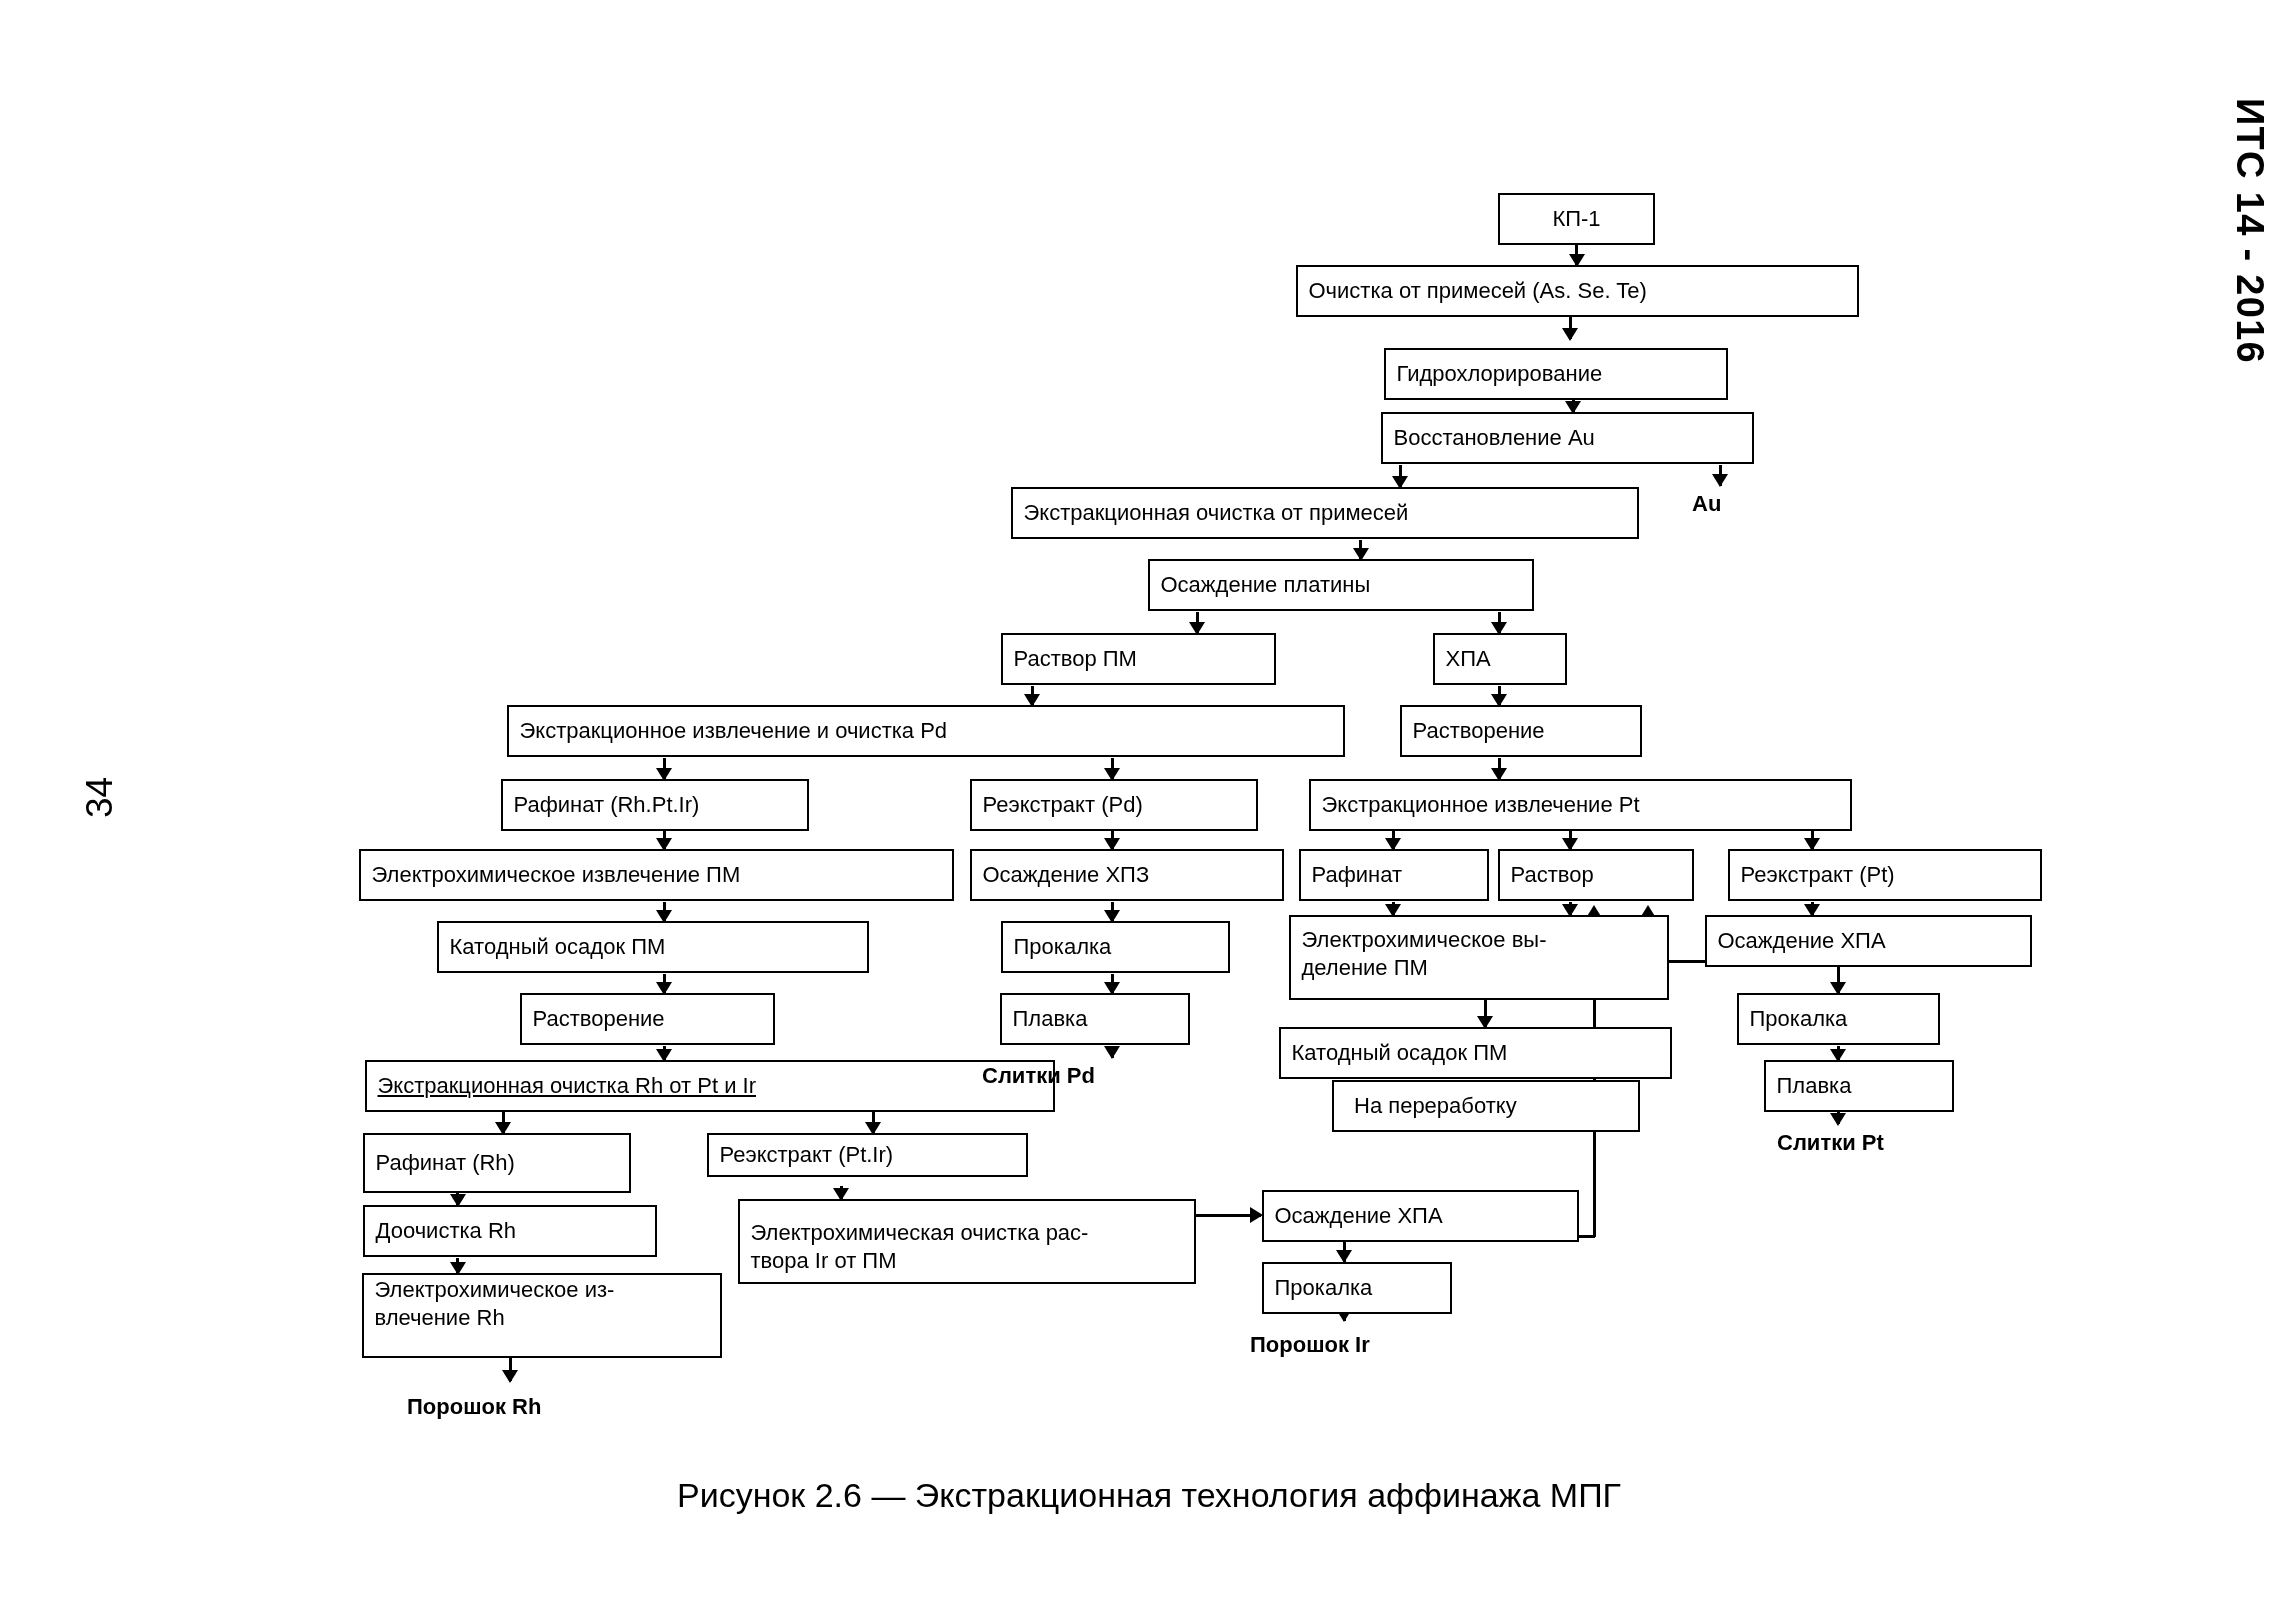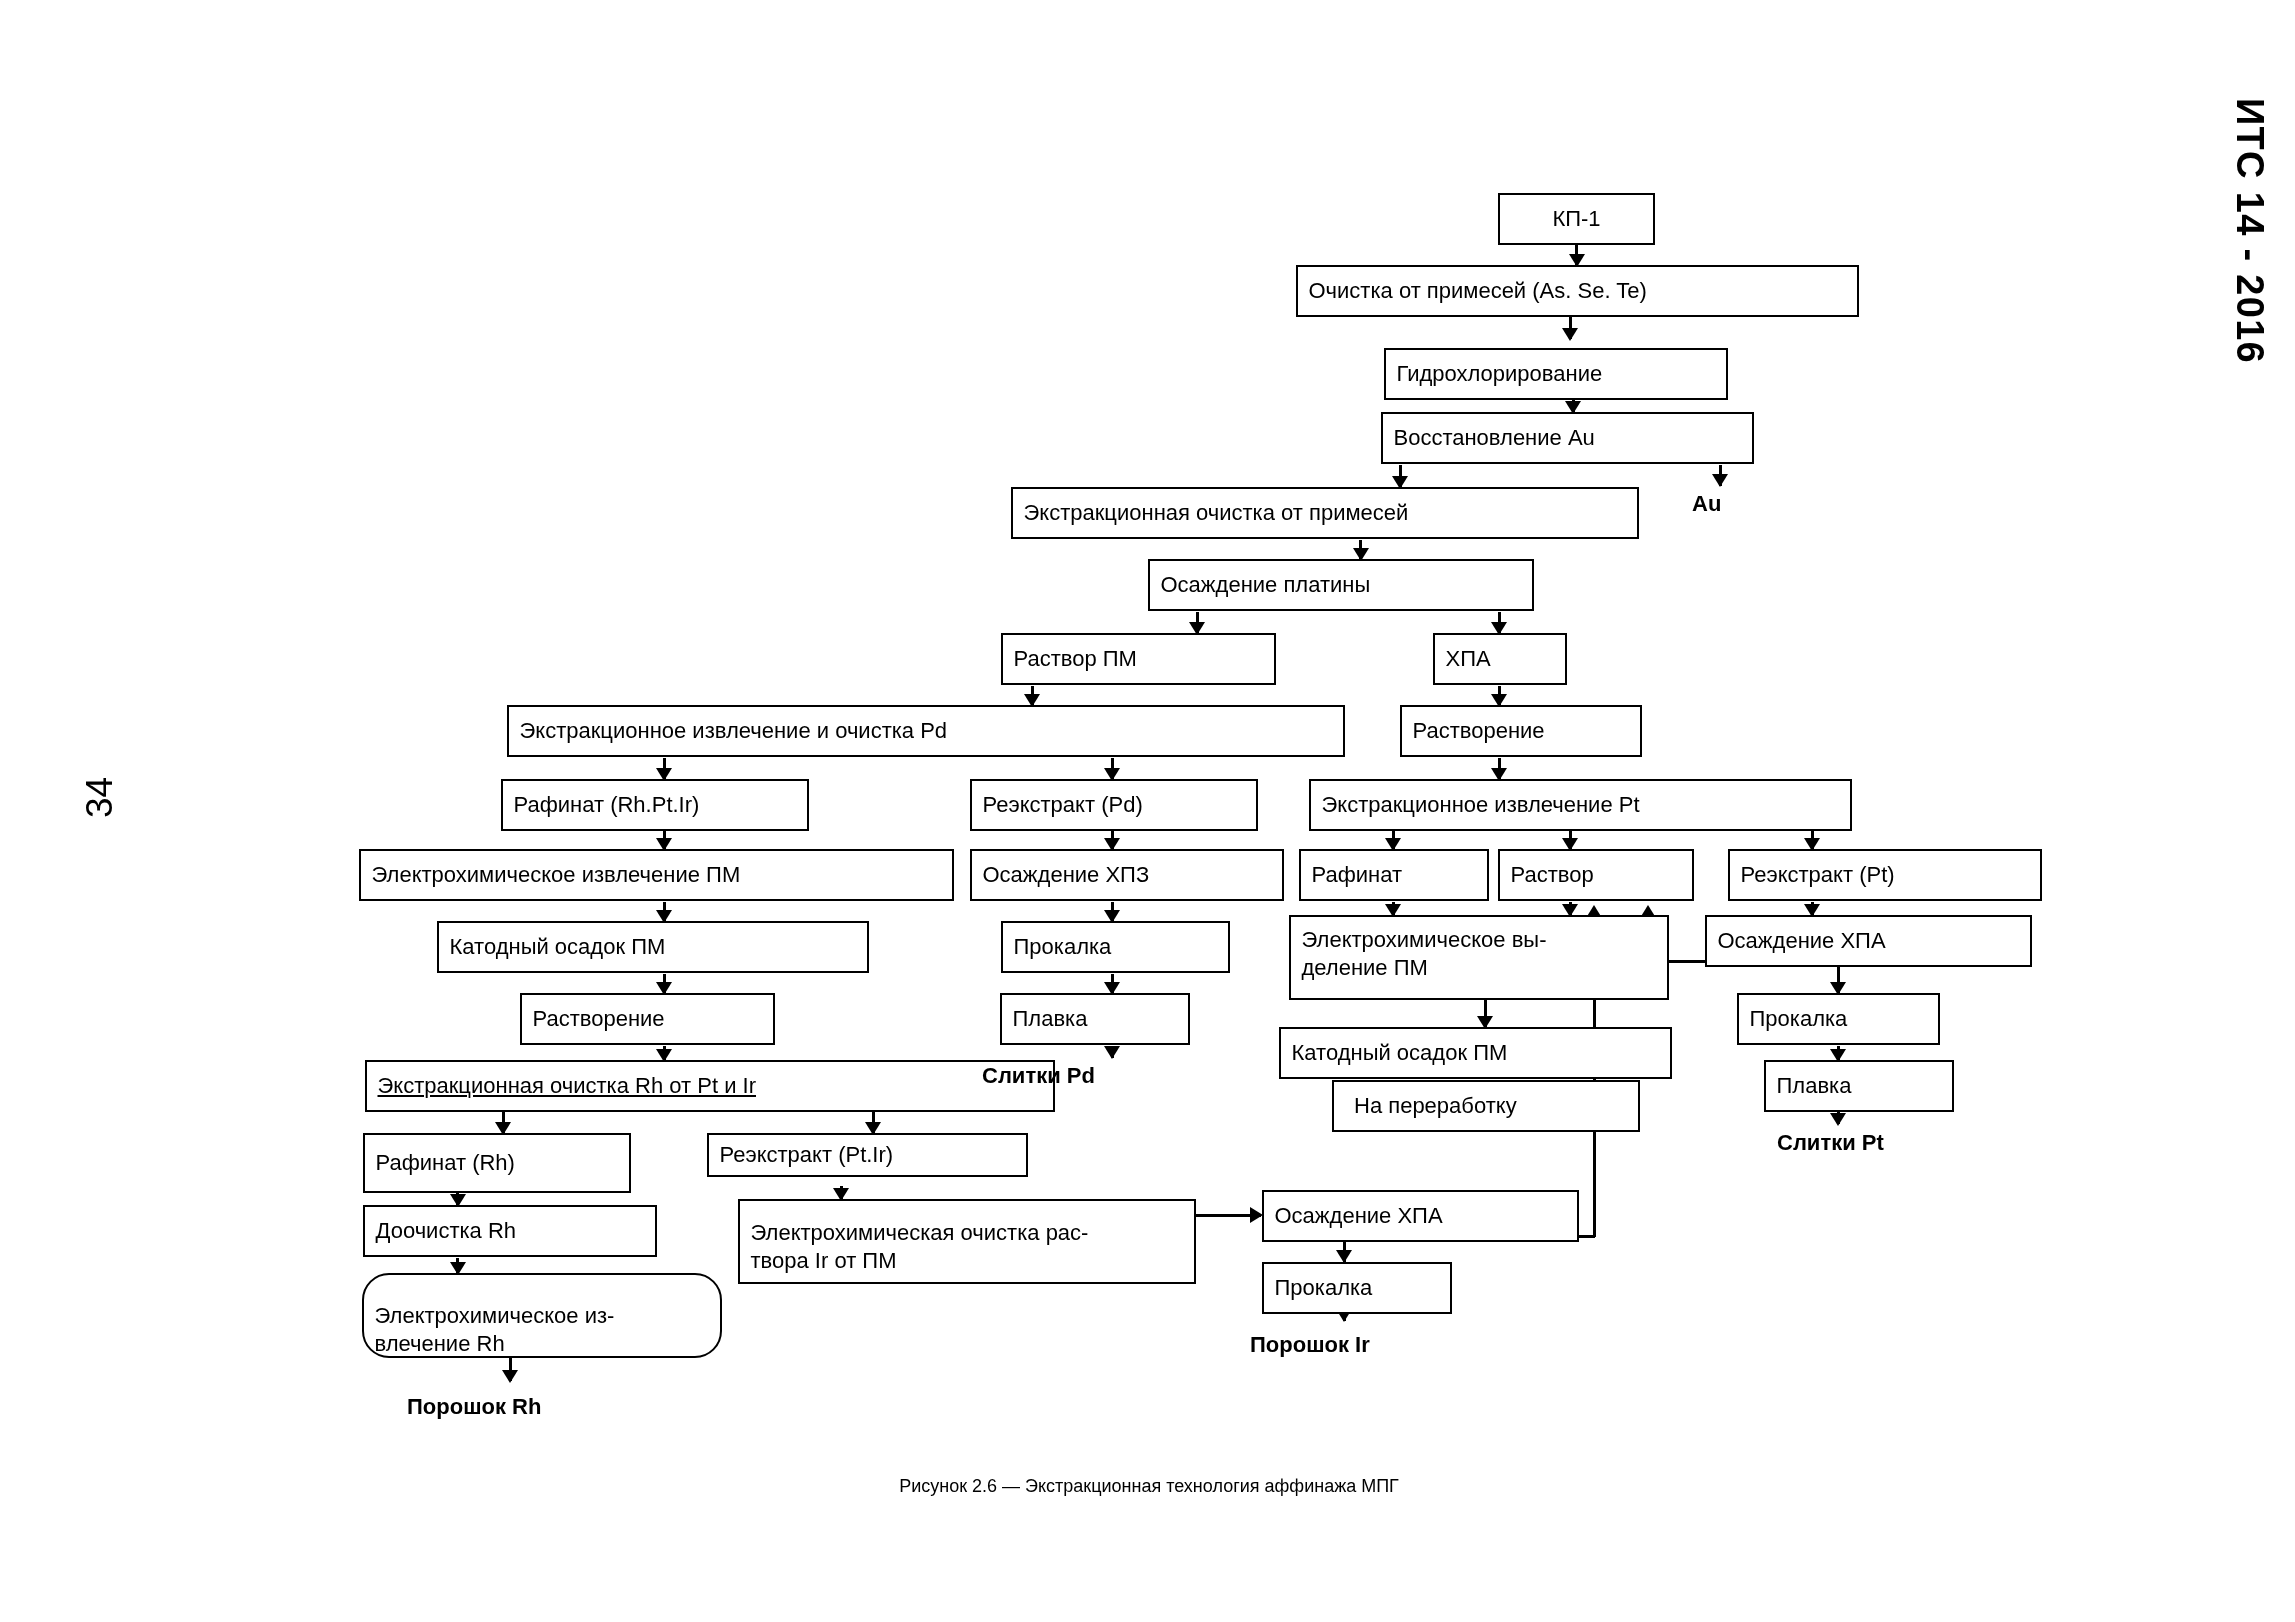--- a/index.html
+++ b/index.html
@@ -61,21 +61,21 @@
     position:absolute;left:79px;top:818px;
     font-family:"Liberation Sans", sans-serif;
     font-size:37px;color:#000;
     transform:rotate(-90deg);transform-origin:left top;
     white-space:nowrap;
   }
   #caption{
     position:absolute;left:3px;right:0;top:1476px;
     text-align:center;
     font-family:"Liberation Sans", sans-serif;
-    font-size:18px;color:#000;
+    font-size:34px;color:#000;
   }
 </style>
 </head>
 <body>
 
 <div id="page">
 
   <div id="hdr">ИТС 14 - 2016</div>
 
   <div id="pgnum">34</div>
@@ -205,21 +205,21 @@
       <div class="box" style="left: 1764px; top: 1060px; width: 190px; height: 52px;">Плавка</div>
       <div class="box" style="left: 1332px; top: 1080px; width: 308px; height: 52px; padding-left: 20px;">На переработку</div>
       <div class="box" style="left: 363px; top: 1133px; width: 268px; height: 60px;">Рафинат (Rh)</div>
       <div class="box" style="left: 707px; top: 1133px; width: 321px; height: 44px;">Реэкстракт (Pt.Ir)</div>
       <div class="box" style="left: 363px; top: 1205px; width: 294px; height: 52px;">Доочистка Rh</div>
       <div class="box wrap" style="left: 738px; top: 1199px; width: 458px; height: 85px; display: block; padding-top: 18px;">
         <div>Электрохимическая очистка рас-</div>
         <div>твора Ir от ПМ</div>
       </div>
       <div class="box" style="left: 1262px; top: 1190px; width: 317px; height: 52px;">Осаждение ХПА</div>
-      <div class="box wrap" style="left: 362px; top: 1273px; width: 360px; height: 85px; display: block; padding-top: 27px; border-radius: 27px;">
+      <div class="box wrap" style="left: 362px; top: 1273px; width: 360px; height: 85px; display: block; padding-top: 1px;">
         <div>Электрохимическое из-</div>
         <div>влечение Rh</div>
       </div>
       <div class="box" style="left: 1262px; top: 1262px; width: 190px; height: 52px;">Прокалка</div>
     </div>
 
   <div id="terms">
       <div class="term" style="left: 1692px; top: 491px;">Au</div>
       <div class="term" style="left: 982px; top: 1063px;">Слитки Pd</div>
       <div class="term" style="left: 1777px; top: 1130px;">Слитки Pt</div>

